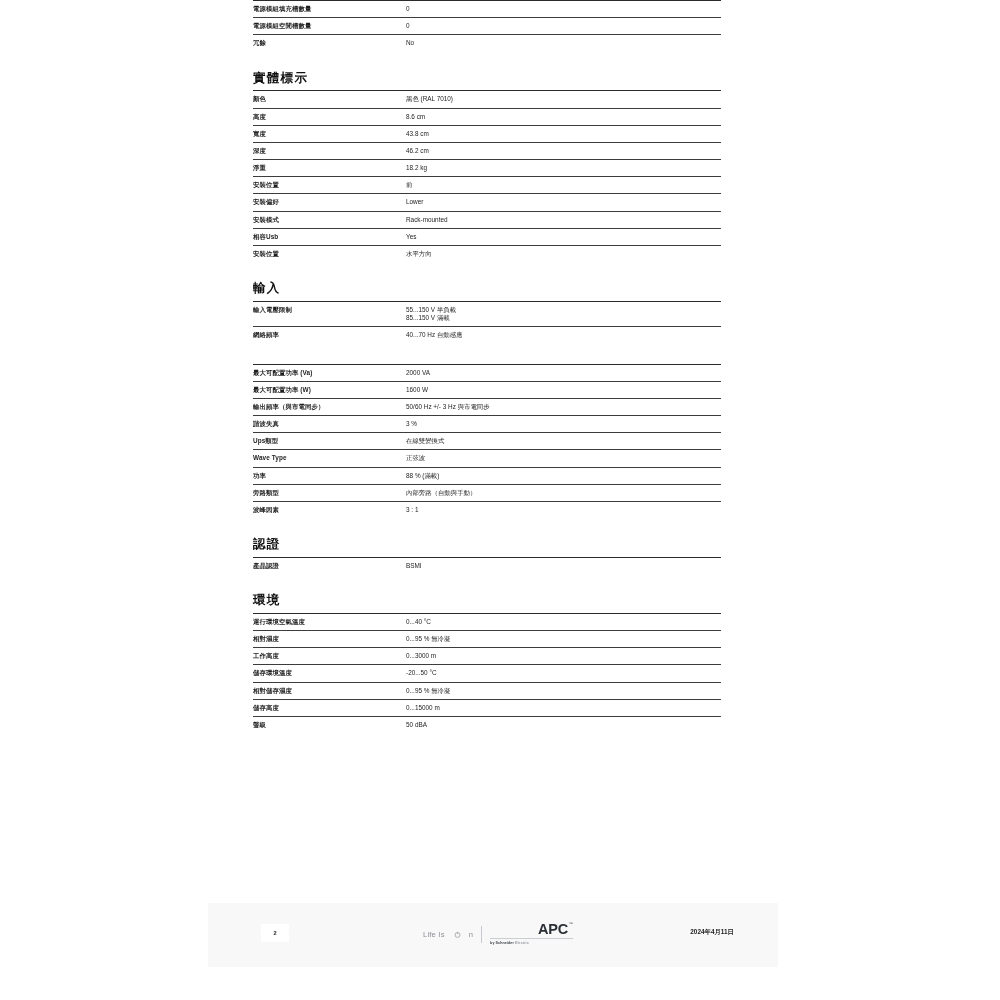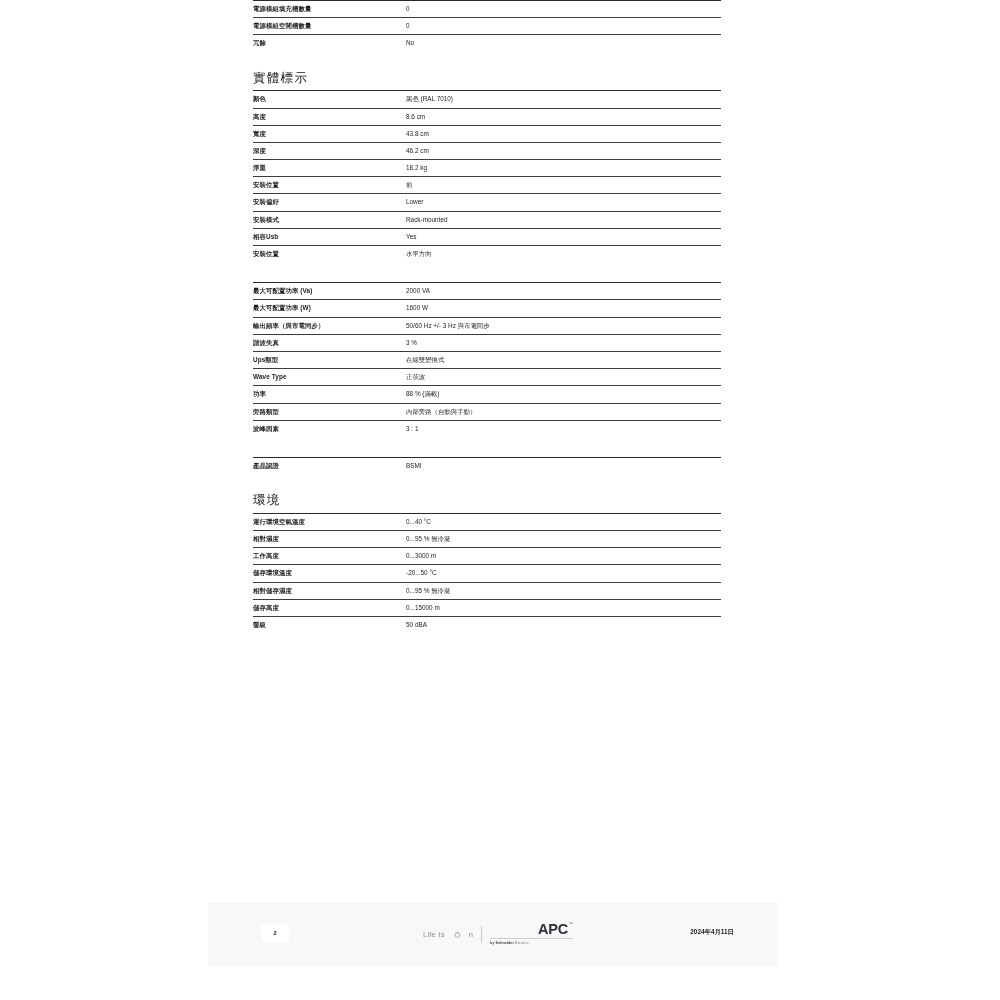--- a/index.html
+++ b/index.html
@@ -54,21 +54,21 @@
     padding-left: 3px !important;
   }
   .spec-value .ln { display: block; }
 
   
   .section {
     margin-top: 20px;
   }
   .section-title {
     font-size: 12.5px;
-    font-weight: normal;
+    font-weight: bold;
     color: #111111;
     letter-spacing: 1.3px;
     margin: 0 0 5px 0;
     line-height: 1.1;
   }
 
   
   .footer {
     position: absolute;
     left: 208px;
@@ -272,20 +272,40 @@
               <tr class="spec-row">
                 <td class="spec-label">安裝位置</td>
                 <td class="spec-value">
                   <span class="ln">水平方向</span>
                 </td>
               </tr>
             </tbody>
           </table>
         </div>
         <div class="section">
+          <div class="section-title">輸入</div>
+          <table class="spec-table">
+            <tbody>
+              <tr class="spec-row first-row">
+                <td class="spec-label">輸入電壓限制</td>
+                <td class="spec-value">
+                  <span class="ln">55...150 V 半負載</span>
+                  <span class="ln">85...150 V 滿載</span>
+                </td>
+              </tr>
+              <tr class="spec-row">
+                <td class="spec-label">網絡頻率</td>
+                <td class="spec-value">
+                  <span class="ln">40...70 Hz 自動感應</span>
+                </td>
+              </tr>
+            </tbody>
+          </table>
+        </div>
+        <div class="section">
           <table class="spec-table">
             <tbody>
               <tr class="spec-row first-row">
                 <td class="spec-label">最大可配置功率 (Va)</td>
                 <td class="spec-value">
                   <span class="ln">2000 VA</span>
                 </td>
               </tr>
               <tr class="spec-row">
                 <td class="spec-label">最大可配置功率 (W)</td>
@@ -332,20 +352,21 @@
               <tr class="spec-row">
                 <td class="spec-label">波峰因素</td>
                 <td class="spec-value">
                   <span class="ln">3 : 1</span>
                 </td>
               </tr>
             </tbody>
           </table>
         </div>
         <div class="section">
+          <div class="section-title">認證</div>
           <table class="spec-table">
             <tbody>
               <tr class="spec-row first-row">
                 <td class="spec-label">產品認證</td>
                 <td class="spec-value">
                   <span class="ln">BSMI</span>
                 </td>
               </tr>
             </tbody>
           </table>

